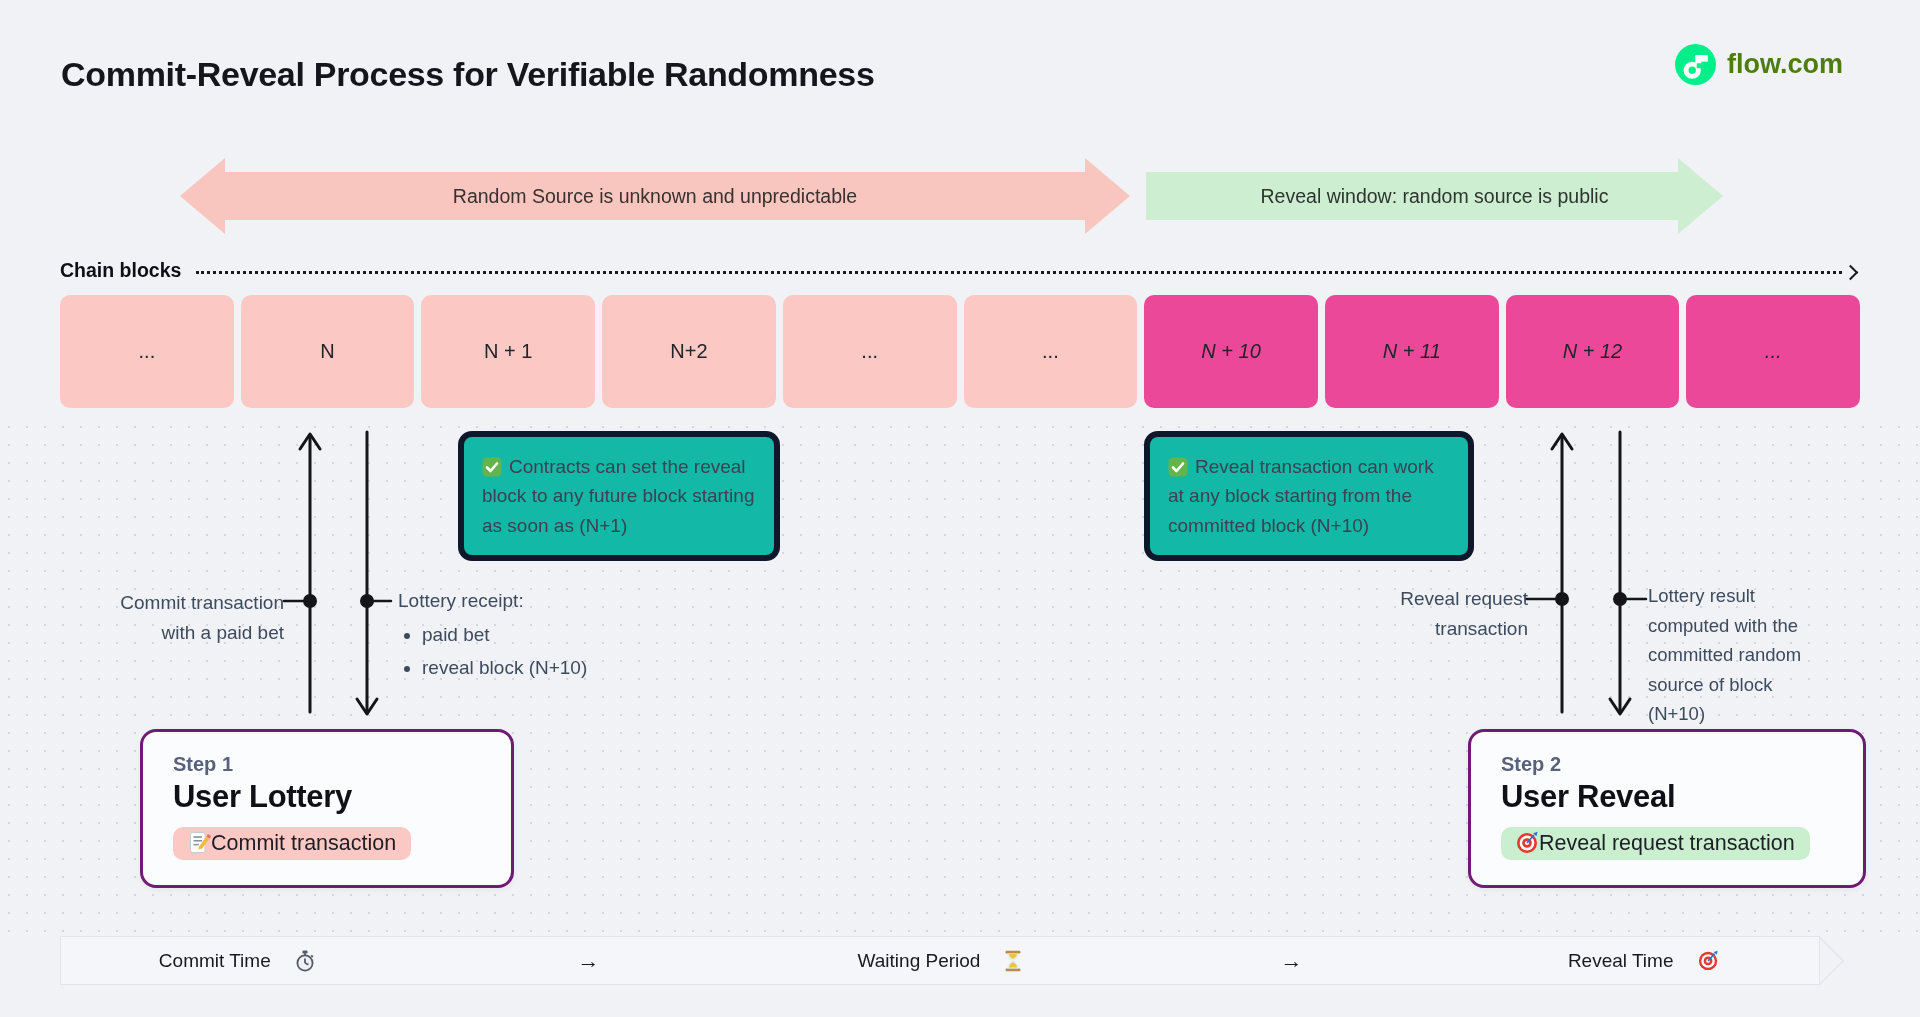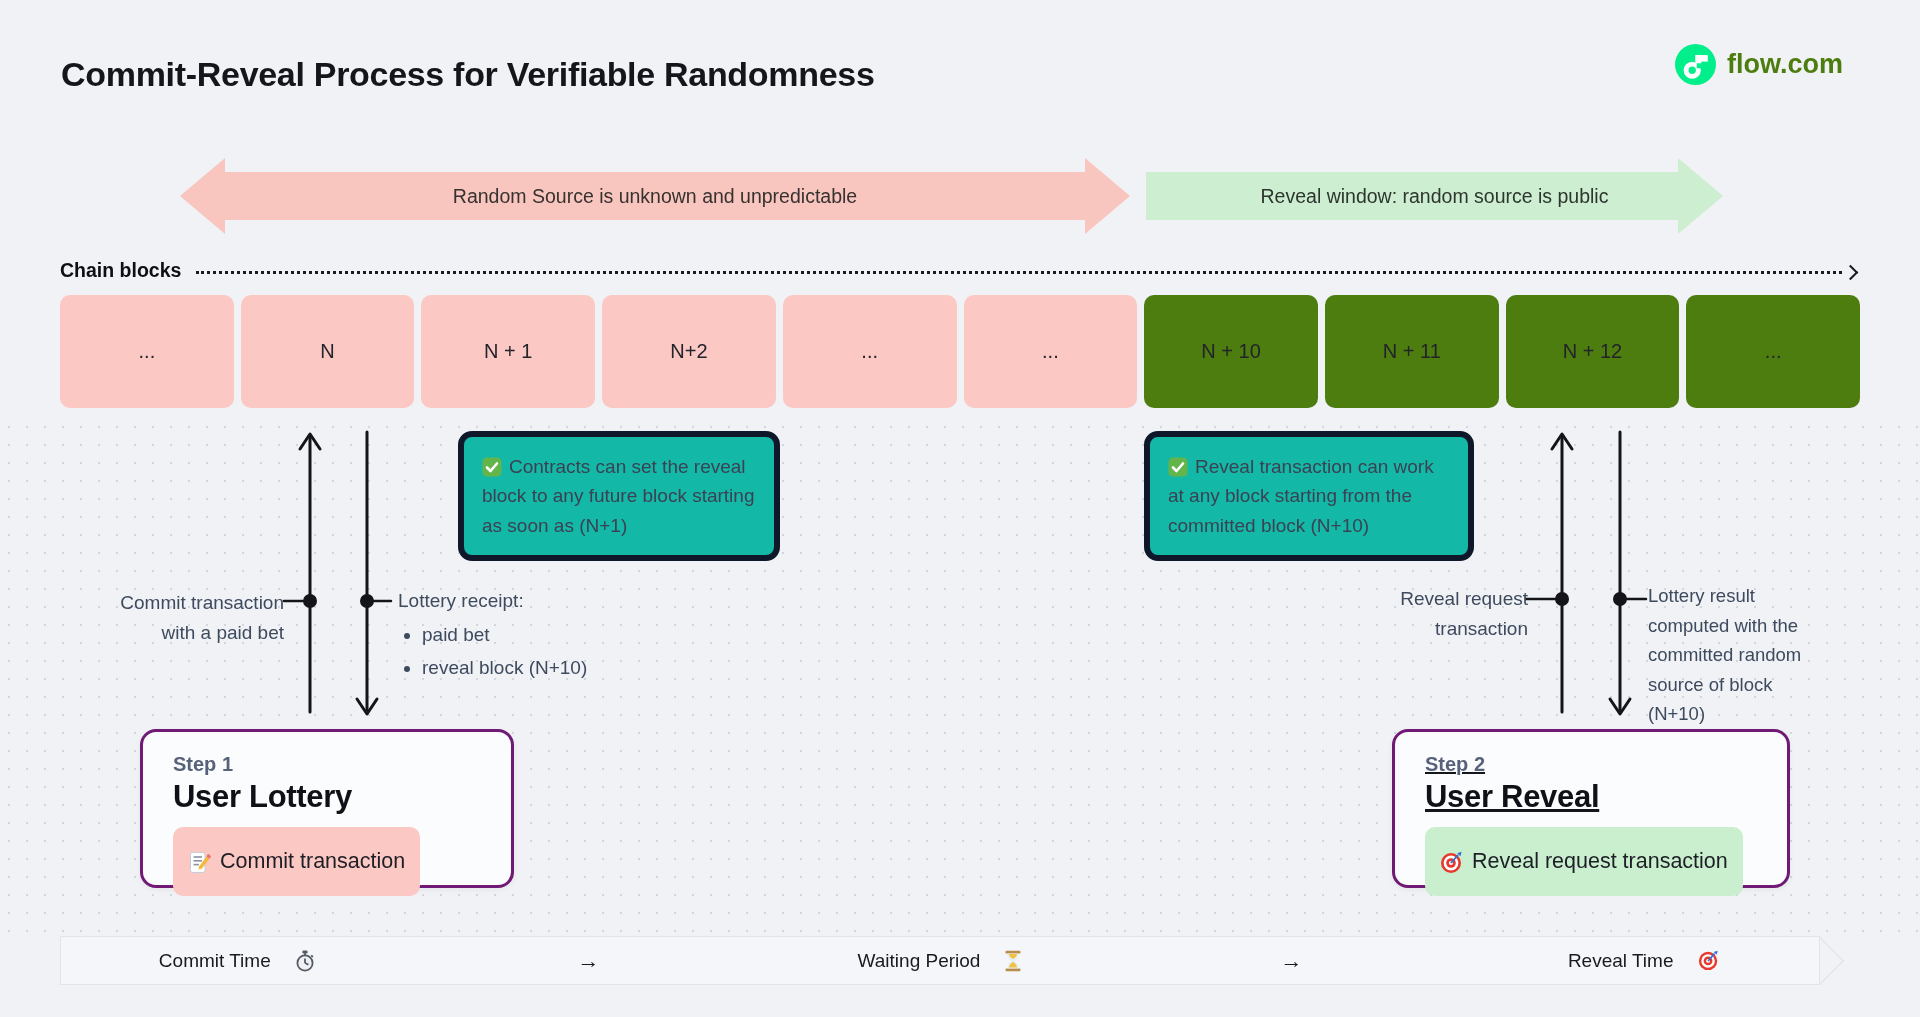--- a/index.html
+++ b/index.html
@@ -42,21 +42,21 @@
   .chain-dotarrow {
     position:absolute; left:1845px; top:266.5px; width:11px; height:11px;
     border-top:2.5px solid #1a1b21; border-right:2.5px solid #1a1b21; transform:rotate(45deg);
   }
   .blocks { position:absolute; left:60px; top:295px; width:1800px; height:113px; display:flex; gap:7px; }
   .block {
     flex:1; border-radius:10px; display:flex; align-items:center; justify-content:center;
     font-size:20px; color:#23232b;
   }
   .block.commit { background:#fbc8c3; }
-  .block.reveal { background:#4d7c0f; }
+  .block.reveal { background:#ec4899;font-style:italic; }
   
   .note {
     position:absolute; top:431px; background:#14b8a6; border:6px solid #0f172a;
     border-radius:14px; padding:15px 18px; font-size:19px; line-height:1.55; color:#3a4254;
   }
   .note.commit { left:458px; width:322px; }
   .note.reveal { left:1144px; width:330px; }
   .note .ck { display:inline-block; vertical-align:-4px; margin-right:7px; }
   
   .ann { position:absolute; font-size:19px; color:#3e4a5e; line-height:1.6; }
@@ -66,26 +66,26 @@
   .ann.receipt li { margin-bottom:2px; }
   .ann.reveal-req { left:1380px; top:584px; width:148px; text-align:right; }
   .ann.lottery-res { left:1648px; top:581px; width:182px; font-size:18.5px; }
   
   .card {
     position:absolute; top:729px; height:159px; background:#fbfcfe;
     border:3px solid #701a75; border-radius:16px; padding:21px 30px;
     box-shadow:0 2px 6px rgba(20,20,40,.05);
   }
   .card.commit { left:140px; width:374px; }
-  .card.reveal { left:1392px; width:398px;text-decoration:underline; }
+  .card.reveal { left:1468px; width:398px; }
   .step-eyebrow { font-size:20px; font-weight:700; color:#57617a; }
   .step-title { font-size:31px; font-weight:800; letter-spacing:-0.3px; color:#101117; margin:3px 0 12px; }
   .step-pill {
-    display:inline-flex; align-items:flex-end; gap:9px; border-radius:10px;
-    padding:22px 15px; font-size:21.5px; color:#1d1e26;
+    display:inline-flex; align-items:flex-start; border-radius:10px;
+    padding:4px 15px; font-size:21.5px; color:#1d1e26;
   }
   .step-pill.commit { background:#fbc8c3; }
   .step-pill.reveal { background:#c9efce; }
   
   .timeline {
     position:absolute; left:60px; top:936px; width:1760px; height:49px;
     background:#f5f6f9; border:1.5px solid #e2e4ea;
     display:grid; grid-template-columns:repeat(5,1fr); align-items:center;
     font-size:19px; color:#191a21;
   }

